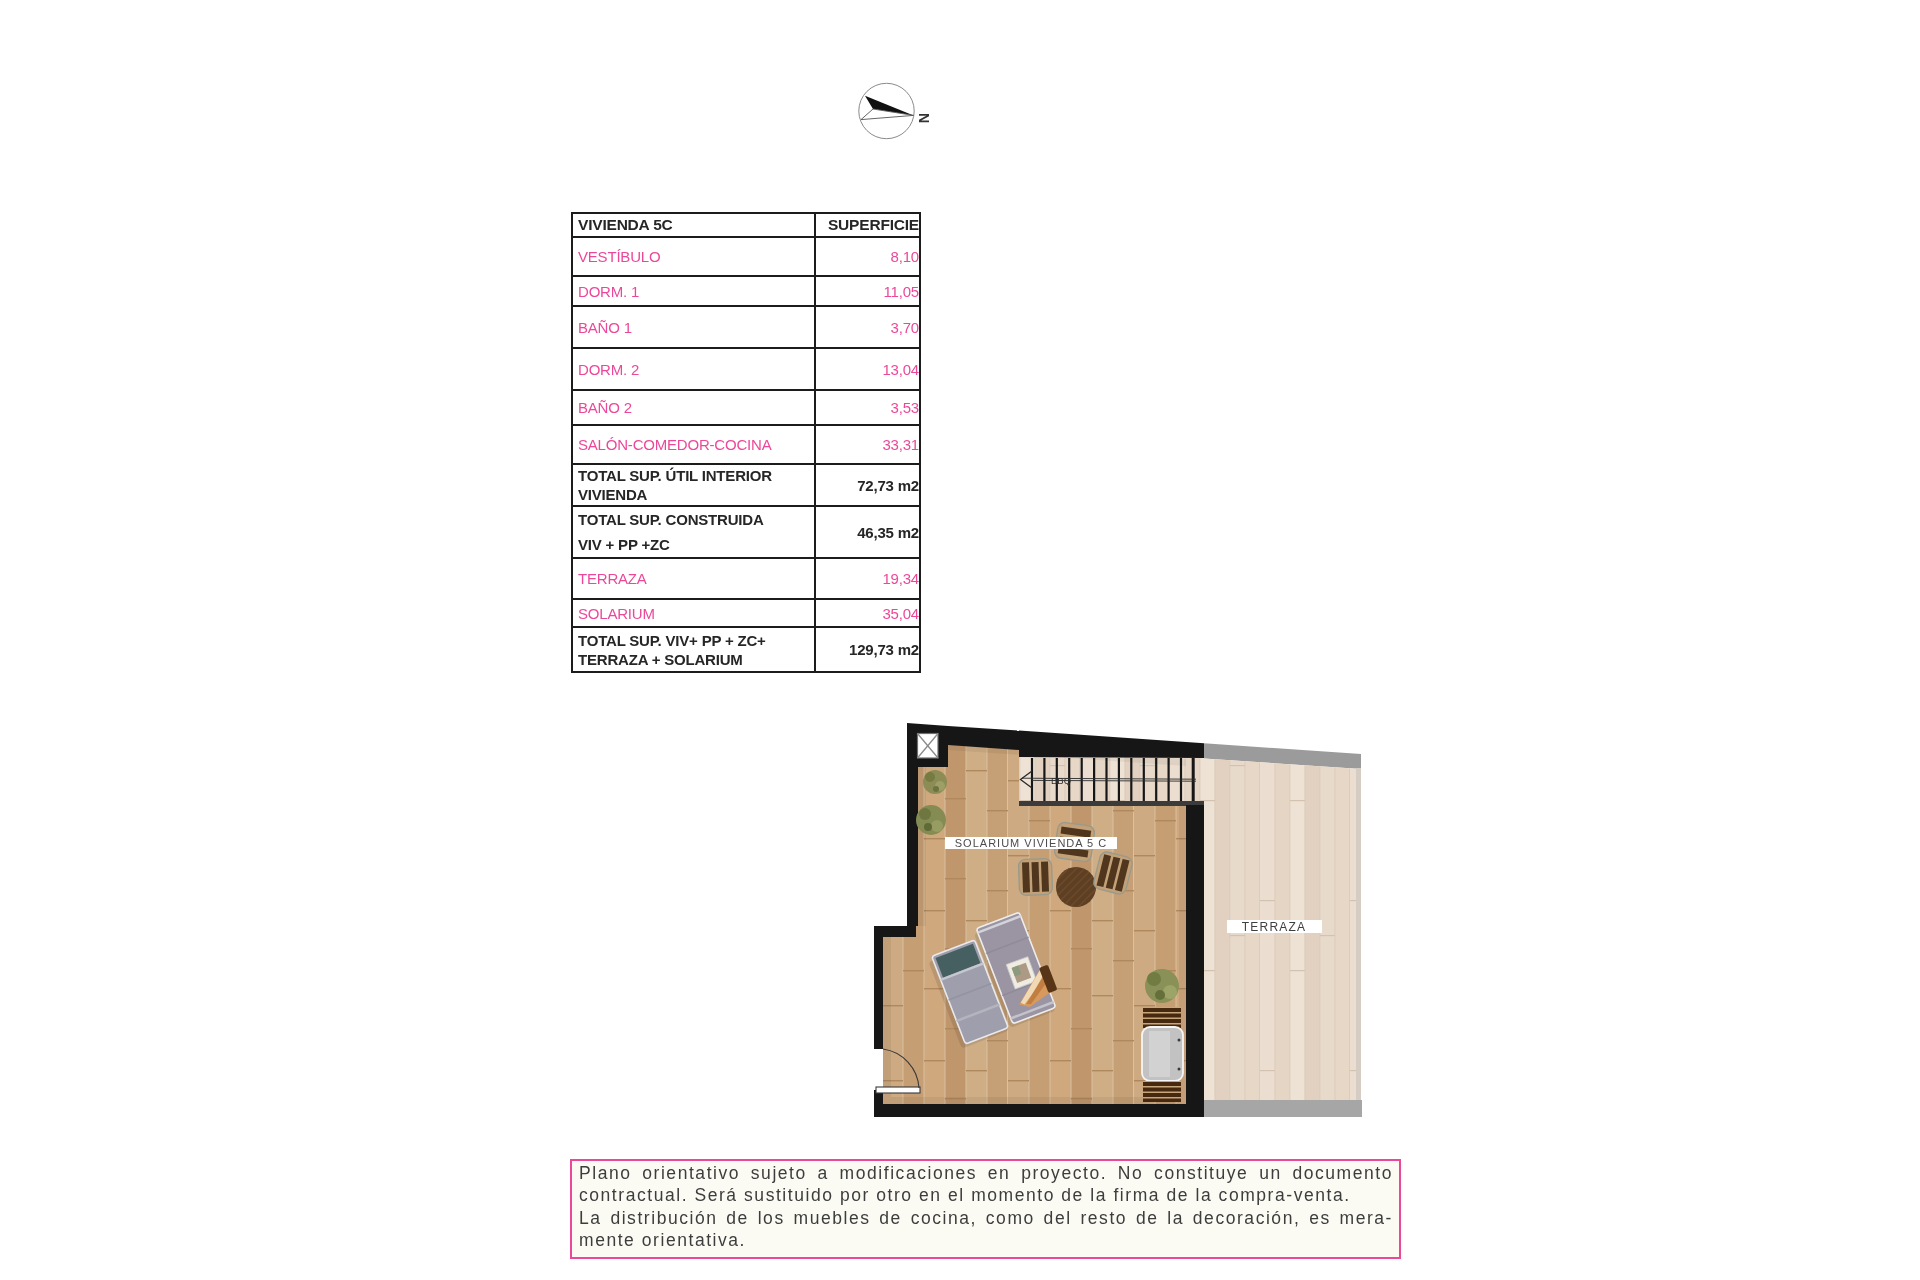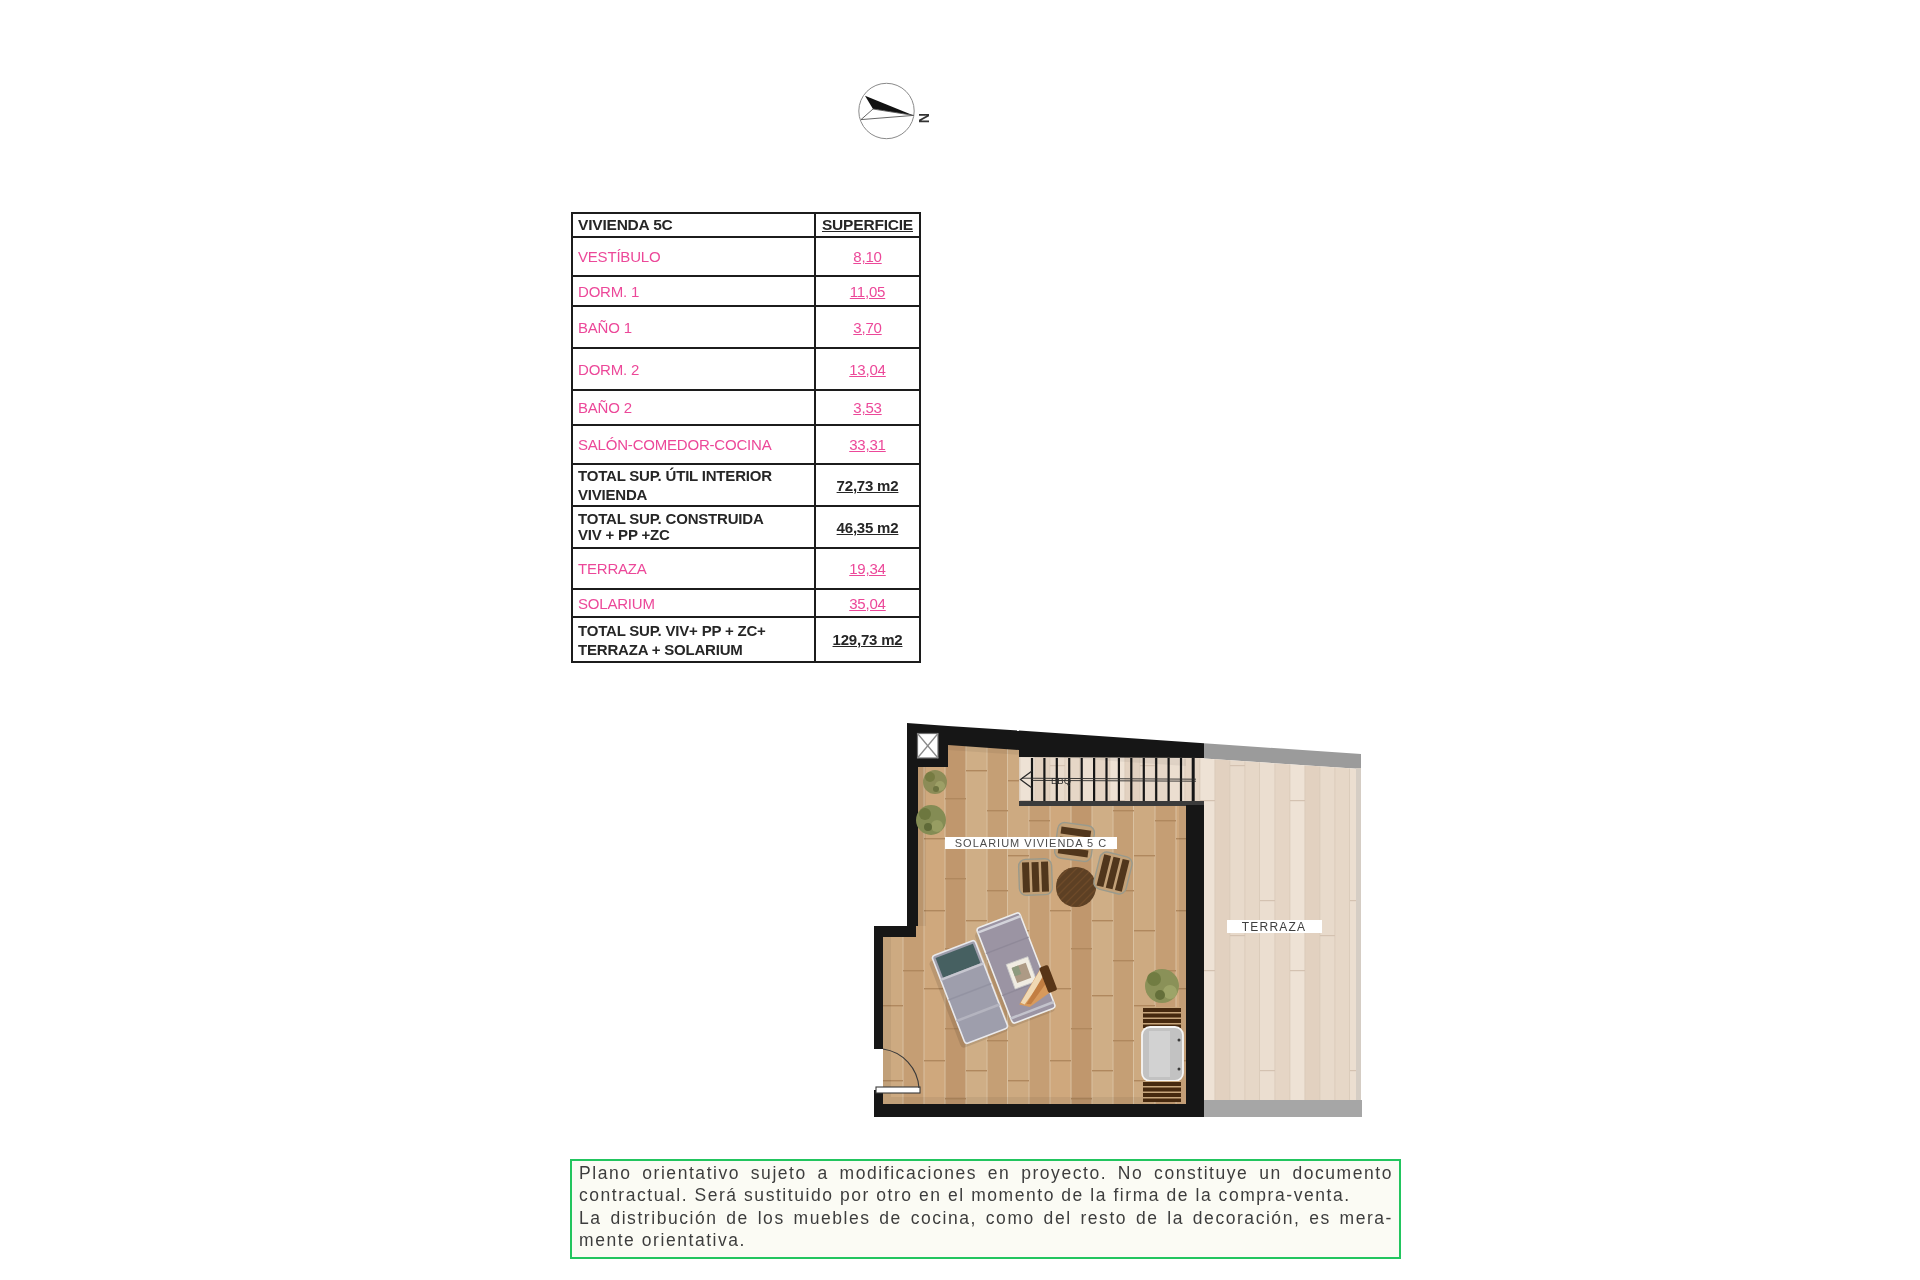--- a/index.html
+++ b/index.html
@@ -1,21 +1,21 @@
 <!DOCTYPE html>
 <html><head>
 <meta charset="utf-8">
 <style>
 html,body{margin:0;padding:0;background:#ffffff;}
 #page{position:relative;width:1920px;height:1280px;overflow:hidden;background:#ffffff;font-family:"Liberation Sans",sans-serif;}
 #surftable{position:absolute;left:571px;top:212px;border-collapse:collapse;table-layout:fixed;}
 #surftable td{border:2px solid #1c1c1c;color:#ec4899;font-size:15px;letter-spacing:-0.2px;padding:0 0 0 5px;vertical-align:middle;}
-#surftable td.v{text-align:center;padding:0;text-decoration:underline;}
+#surftable td.v{text-align:right;padding:0;}
 #surftable .b{font-weight:bold;color:#262626;}
-#disc{position:absolute;left:570px;top:1159px;width:814px;height:95px;background:#fbfbf4;border:2px solid #22c55e;color:#3d3d3d;font-size:17.5px;letter-spacing:1.55px;line-height:22.4px;padding:1px 6px 0 7px;}
+#disc{position:absolute;left:570px;top:1159px;width:814px;height:95px;background:#fbfbf4;border:2px solid #ec4899;color:#3d3d3d;font-size:17.5px;letter-spacing:1.55px;line-height:22.4px;padding:1px 6px 0 7px;}
 #disc .j{text-align:justify;text-align-last:justify;}
 </style>
 </head>
 <body>
 <div id="page">
 <svg width="1920" height="1280" viewBox="0 0 1920 1280" style="position:absolute;left:0;top:0;" xmlns="http://www.w3.org/2000/svg">
 <defs>
 <pattern id="wood1" width="126" height="150" patternUnits="userSpaceOnUse">
  <rect x="0" y="0" width="21" height="150" fill="#cdaa81"></rect>
  <rect x="21" y="0" width="21" height="150" fill="#c59e74"></rect>
@@ -294,21 +294,21 @@
         </tr>
 <tr style="height:39px">
           <td>SALÓN-COMEDOR-COCINA</td>
           <td class="v">33,31</td>
         </tr>
 <tr style="height:42px">
           <td class="b" style="line-height:19px">TOTAL SUP. ÚTIL INTERIOR<br>VIVIENDA</td>
           <td class="b v">72,73 m2</td>
         </tr>
 <tr style="height:42px">
-          <td class="b" style="line-height:16px">TOTAL SUP. CONSTRUIDA<br>VIV + PP +ZC</td>
+          <td class="b" style="line-height:25px">TOTAL SUP. CONSTRUIDA<br>VIV + PP +ZC</td>
           <td class="b v">46,35 m2</td>
         </tr>
 <tr style="height:41px">
           <td>TERRAZA</td>
           <td class="v">19,34</td>
         </tr>
 <tr style="height:28px">
           <td>SOLARIUM</td>
           <td class="v">35,04</td>
         </tr>

